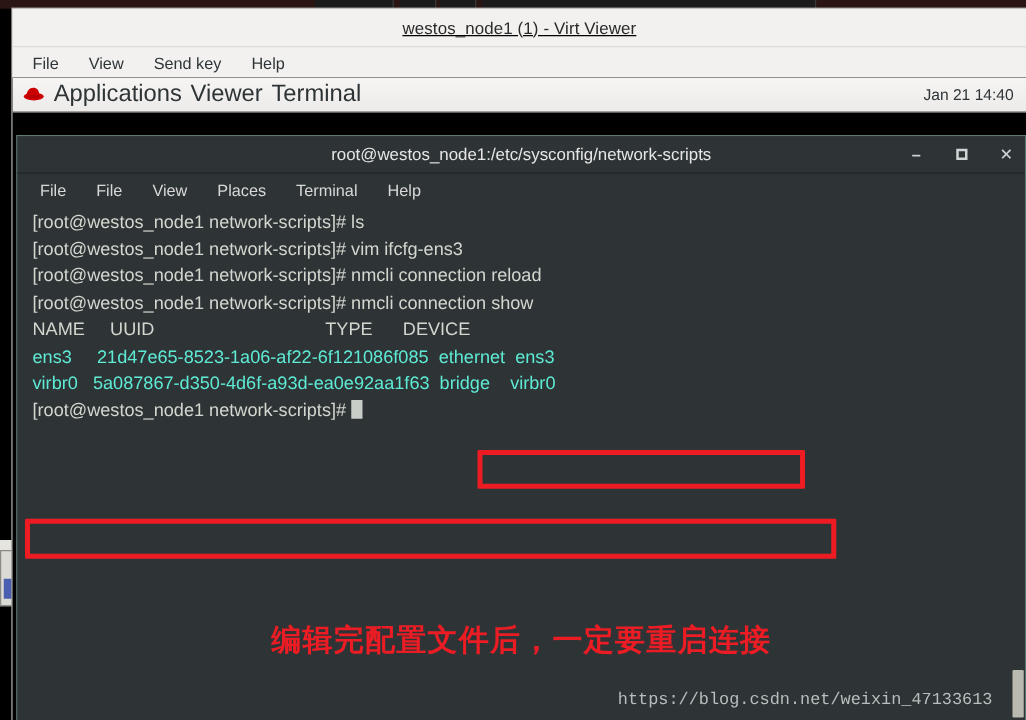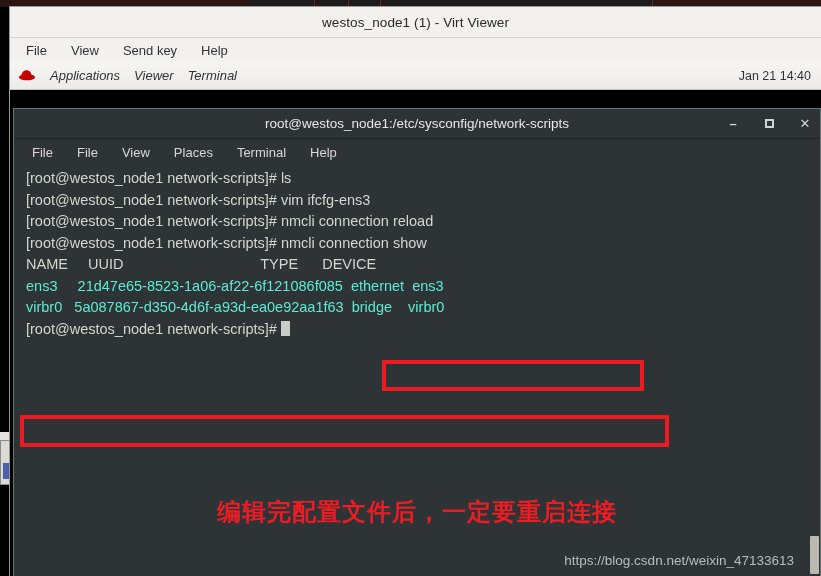--- a/index.html
+++ b/index.html
@@ -66,20 +66,21 @@
     background: #f2f1f0;
     box-shadow: 0 0 0 1px #9a9996;
   }
   #virt-viewer-titlebar {
     height: 30px;
     background: #f2f1f0;
     border-bottom: 1px solid #d8d4d0;
     display: flex;
     align-items: center;
     justify-content: center;
+    text-decoration: underline;
   }
   #virt-viewer-title {
     font-size: 13.5px;
     color: #2a2a2a;
     letter-spacing: 0.1px;
   }
   #virt-viewer-menubar {
     height: 24px;
     background: #f2f1f0;
     border-bottom: 1px solid #cfcac5;
@@ -111,24 +112,23 @@
     border-bottom: 1px solid #c5c0bb;
     display: flex;
     align-items: center;
   }
   #redhat-icon {
     margin-left: 8px;
     width: 18px; height: 16px;
     position: relative;
   }
   .panel-menu {
-    font-size: 13px;
+    font-size: 19px;
     color: #2e3436;
-    margin-left: 14px;
-    font-style: italic;
+    margin-left: 7px;
   }
   #panel-clock {
     position: absolute;
     right: 10px;
     font-size: 12.5px;
     color: #2e3436;
   }
 
   
   #terminal-window {
@@ -239,21 +239,21 @@
     font-family: "DejaVu Sans", sans-serif;
     letter-spacing: 1px;
   }
 
   #watermark {
     position: absolute;
     right: 26px;
     bottom: 8px;
     color: #b8bdbd;
     font-size: 13.5px;
-    font-family: Liberation Sans, sans-serif;
+    font-family: Liberation Mono, monospace;
   }
 
   #terminal-scrollbar {
     position: absolute;
     right: 0; top: 0;
     width: 11px;
     bottom: 0;
     background: #2e3436;
   }
   #terminal-scroll-thumb {

